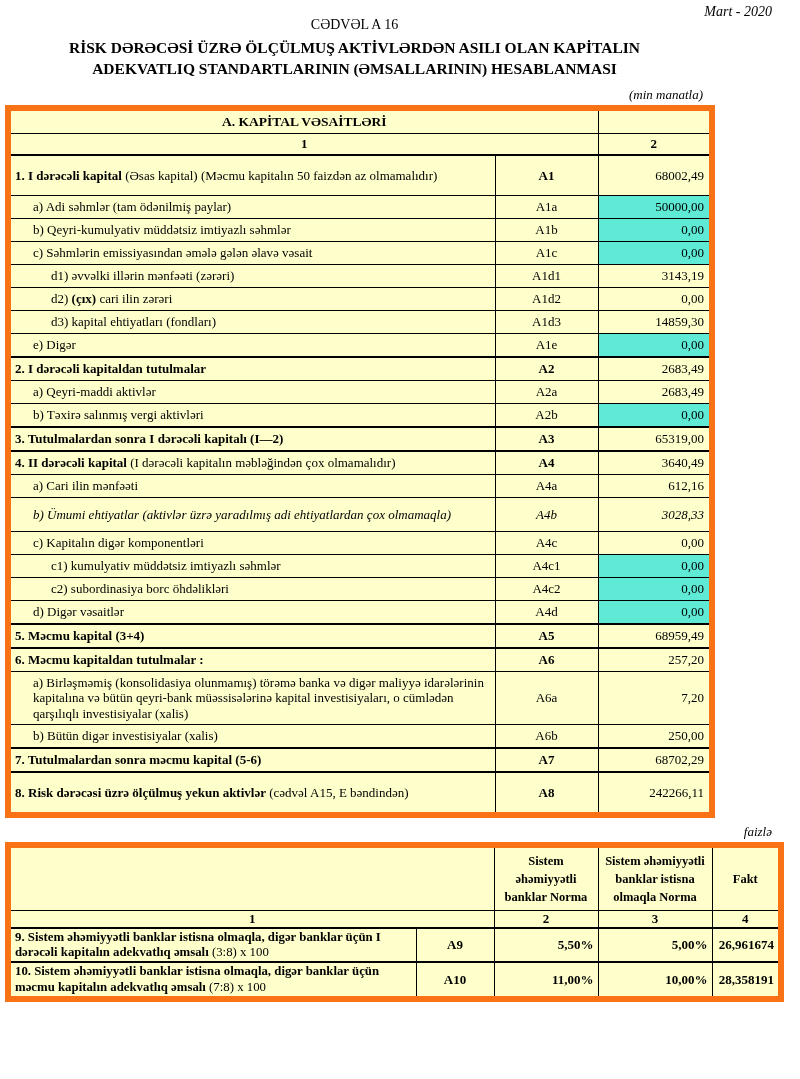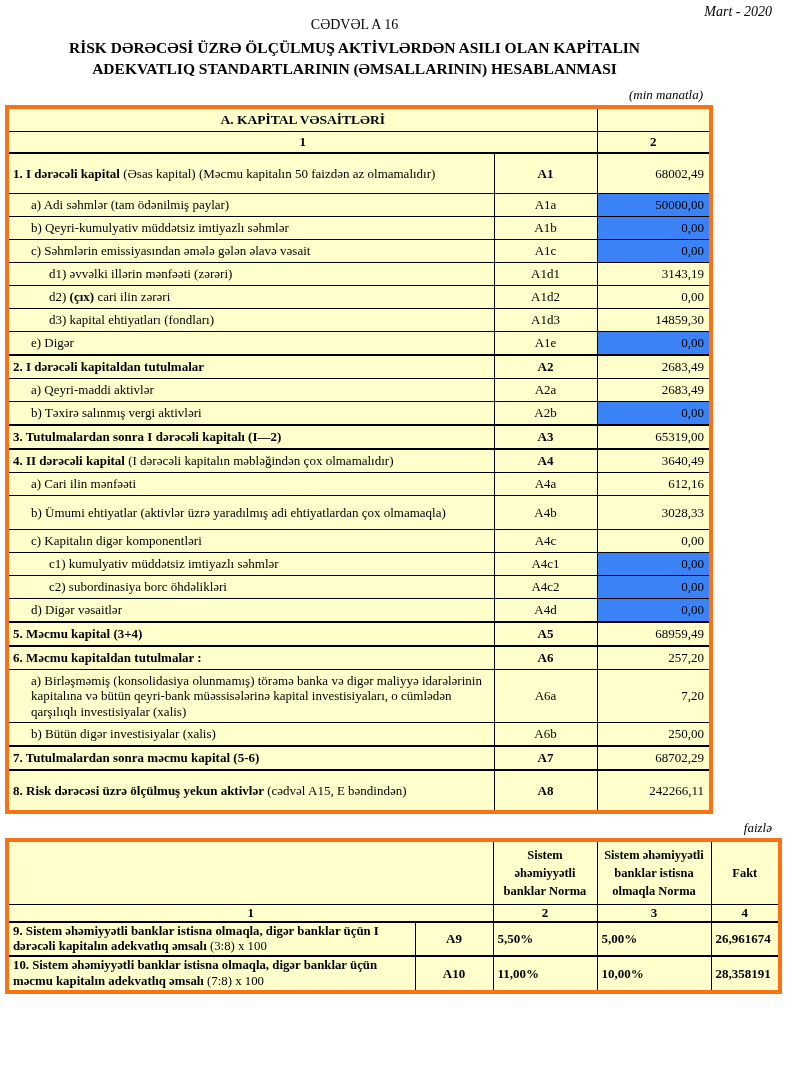--- a/index.html
+++ b/index.html
@@ -6,48 +6,48 @@
   .page{position:relative;width:800px;height:1079px;overflow:hidden;
         font-family:"Liberation Serif","DejaVu Serif",serif;}
   .date-label{position:absolute;top:4px;right:28px;font-style:italic;font-size:14px;}
   .table-code{width:709px;text-align:center;font-weight:normal;font-size:14px;padding-top:17px;}
   .main-title{width:709px;text-align:center;font-weight:bold;font-size:15.5px;line-height:21px;margin-top:4px;}
   .unit-note{width:704px;margin-left:5px;text-align:right;font-style:italic;font-size:13px;
              padding-right:6px;box-sizing:border-box;}
   .unit-note.first{margin-top:8px;margin-bottom:2px;}
   .unit-note.second{margin-top:6px;margin-bottom:2px;}
 
-  table{border-collapse:collapse;margin-left:5px;table-layout:fixed;border:4px solid #f97316;}
+  table{border-collapse:collapse;margin-left:5px;table-layout:fixed;border:6px solid #f97316;}
   #capital-table{width:704px;}
   #ratio-table{width:773px;}
   td{border:1px solid #000;background:#FFFFCC;font-size:13px;line-height:1.2;
      padding:1px 4px;vertical-align:middle;overflow:hidden;}
   .b{font-weight:bold;}
   td.section-title{text-align:center;font-weight:bold;font-size:13.5px;height:20px;}
   tr.num-row td{text-align:center;font-weight:bold;height:13px;padding:0 4px;border-bottom:2px solid #000;}
   td.label{text-align:left;}
   td.ind0{padding-left:4px;}
   td.ind1{padding-left:22px;}
   td.ind2{padding-left:40px;margin-left:24px;}
   td.code{text-align:center;}
   td.value{text-align:right;padding-right:5px;}
-  td.white{background:#3b82f6;}
+  td.white{background:#5eead4;}
   tr.major td{border-top:2px solid #000;}
   #capital-table td{height:20px;}
   #capital-table tr[data-code="A1"] td{height:37px;}
-  #capital-table tr[data-code="A4b"] td{height:31px;}
+  #capital-table tr[data-code="A4b"] td{height:31px;font-style:italic;}
   #capital-table tr[data-code="A6a"] td{height:50px;}
   #capital-table tr[data-code="A8"] td{height:37px;}
   #ratio-table td{font-weight:bold;}
   #ratio-table tr.head-row td{height:60px;text-align:center;font-size:12.5px;line-height:1.45;
       border-bottom:1px solid #000;}
   #ratio-table tr.num-row td{height:14px;}
   #ratio-table td.rlabel{font-size:12.8px;height:30px;}
   #ratio-table td.rlabel .r{font-weight:normal;}
-  #ratio-table td.rval{text-align:left;font-family:Liberation Serif, serif;}
+  #ratio-table td.rval{text-align:right;font-family:Liberation Serif, serif;}
 </style>
 </head>
 <body>
 
 <div class="page">
 
   <div class="date-label">Mart - 2020</div>
   <div class="table-code">CƏDVƏL A 16</div>
   <div class="main-title">
     <div>RİSK DƏRƏCƏSİ ÜZRƏ ÖLÇÜLMUŞ AKTİVLƏRDƏN ASILI OLAN KAPİTALIN</div>

